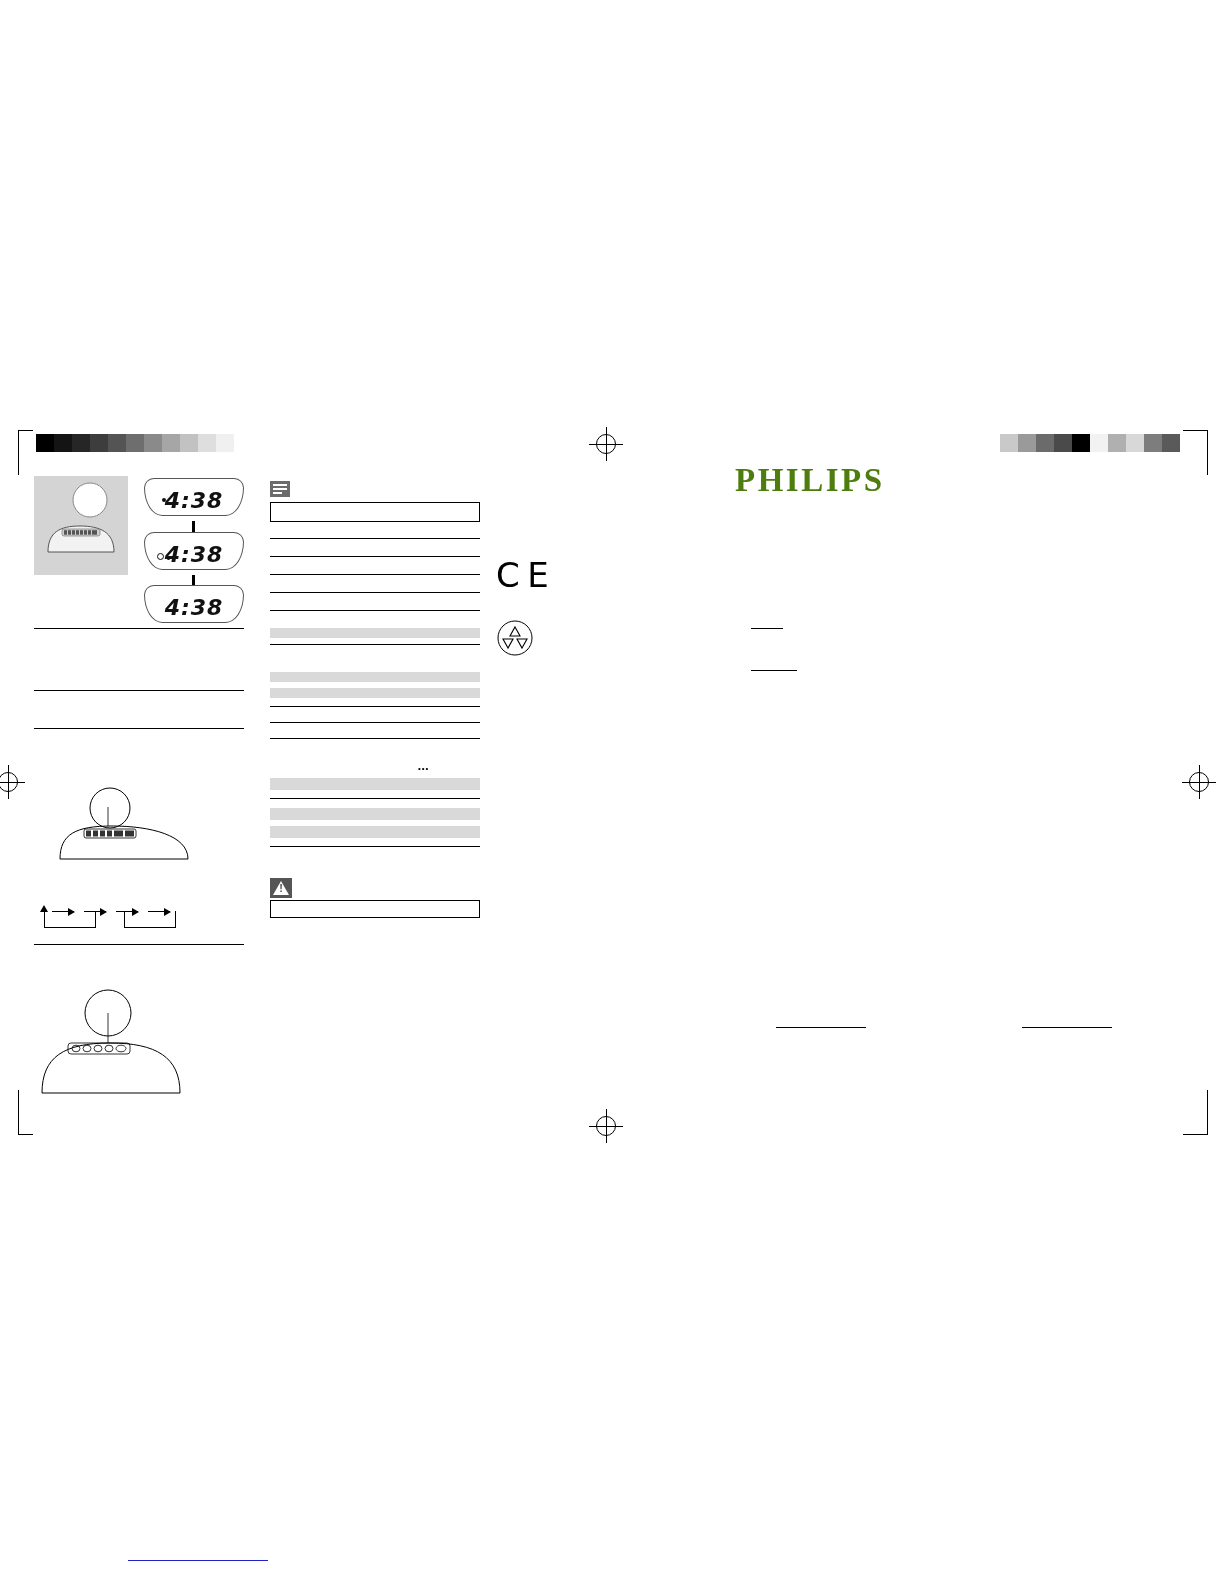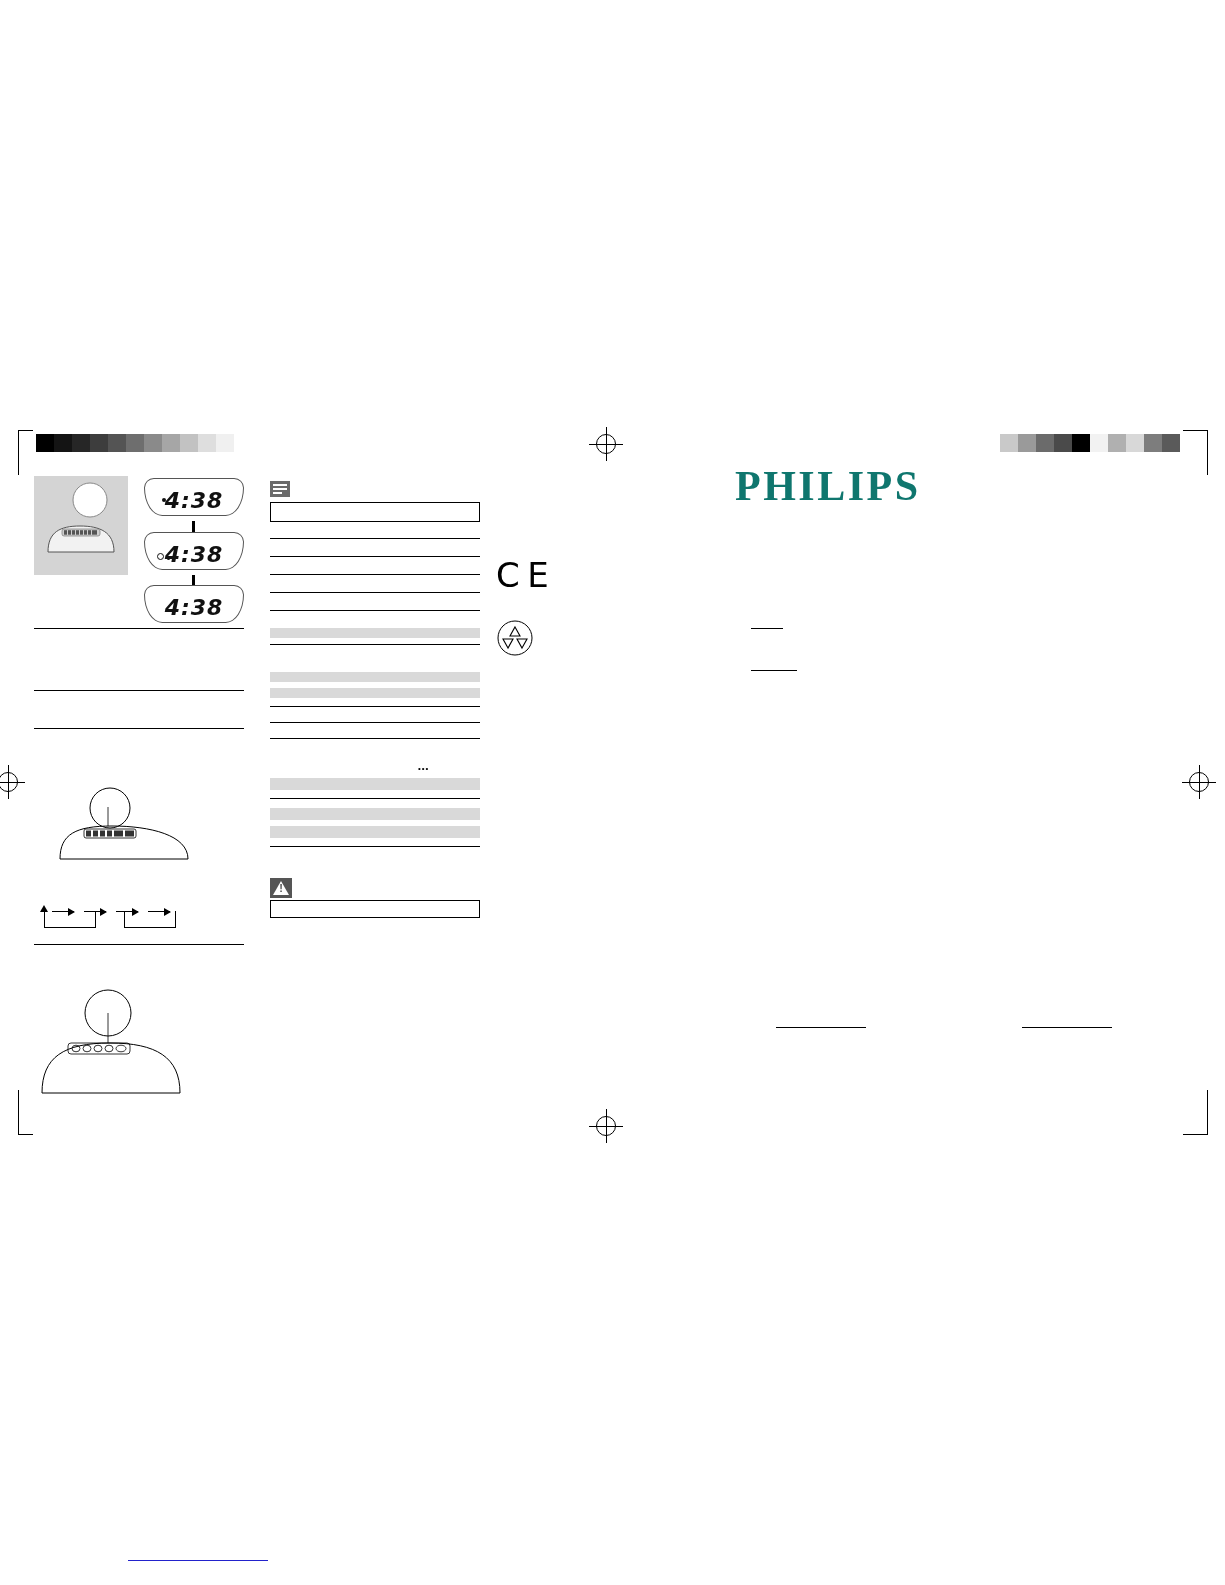--- a/index.html
+++ b/index.html
@@ -211,23 +211,23 @@
     font-size: 34px;
     letter-spacing: 2px;
     color: #000;
     line-height: 1;
   }
   
   .philips-logo {
     position: absolute;
     font-family: "Liberation Serif", serif;
     font-weight: bold;
-    font-size: 42px;
+    font-size: 33px;
     letter-spacing: 2.5px;
-    color: #0f766e;
+    color: #4d7c0f;
   }
   .short-rule {
     position: absolute;
     height: 1px;
     background: #000;
   }
   .url-note {
     position: absolute;
     font-size: 10px;
     color: #2222cc;

